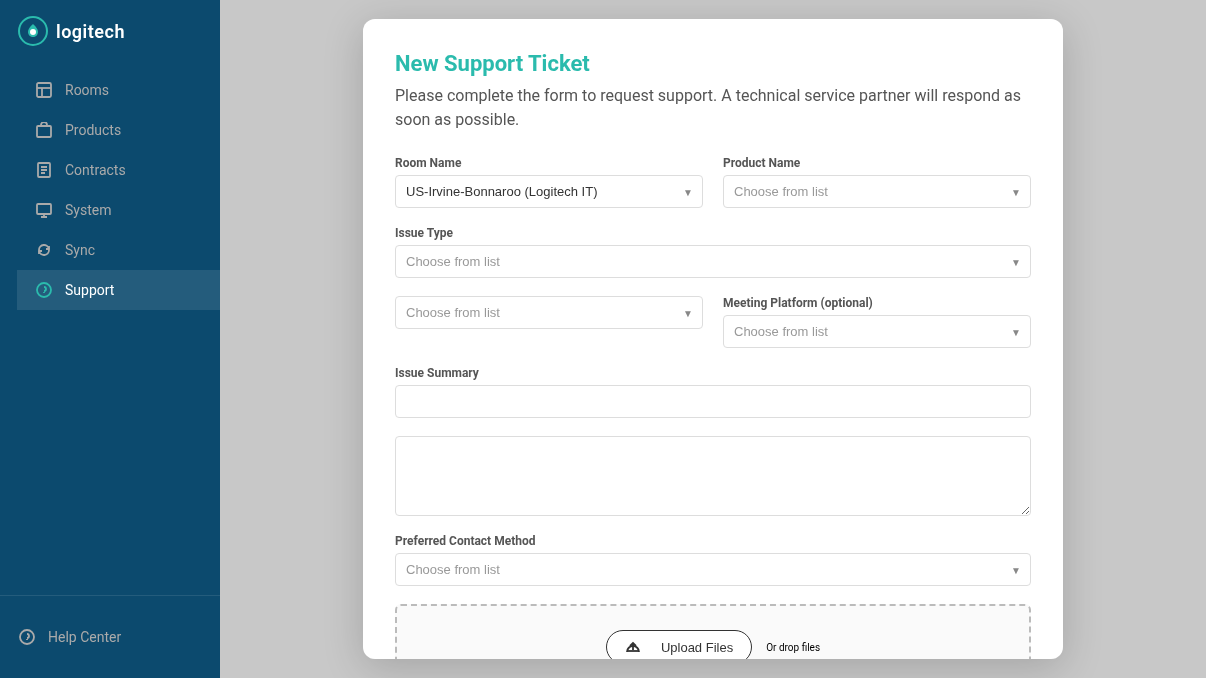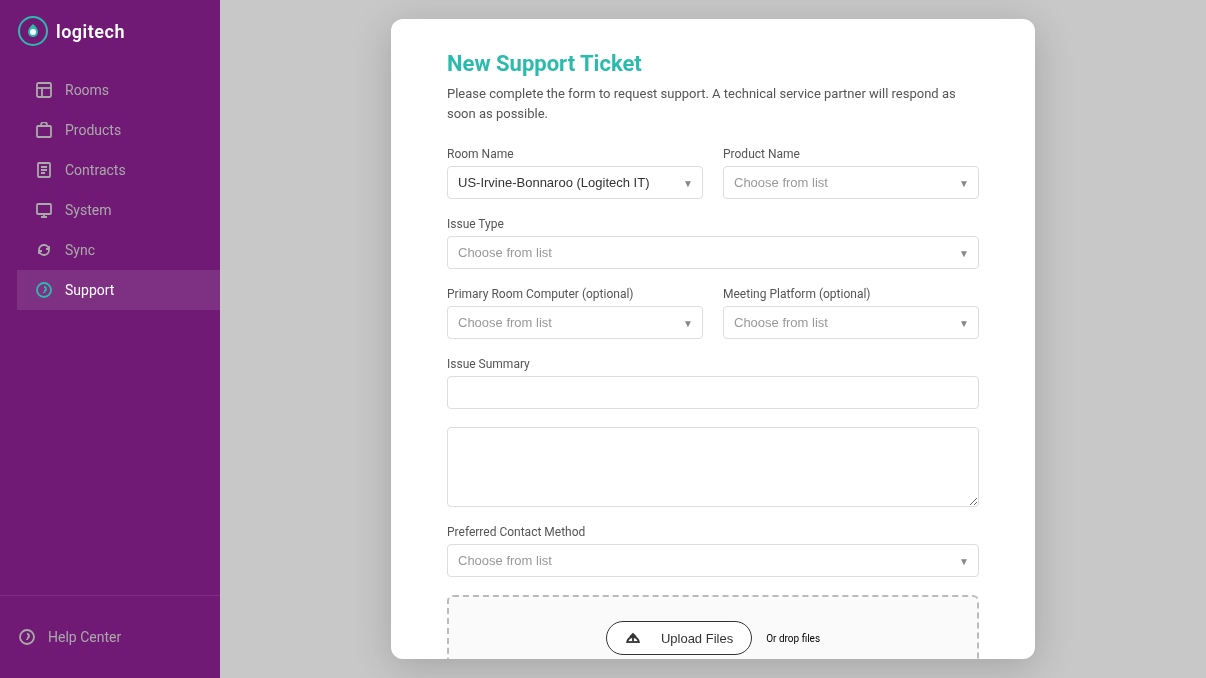--- a/index.html
+++ b/index.html
@@ -9,21 +9,21 @@
       display: flex;
       width: 1206px;
       height: 678px;
       overflow: hidden;
     }
 
     
     .sidebar {
       width: 220px;
       min-width: 220px;
-      background: #701a75;
+      background: #0c4a6e;
       height: 100%;
       display: flex;
       flex-direction: column;
       padding-top: 0;
     }
     .sidebar-logo {
       display: flex;
       align-items: center;
       padding: 16px 18px;
       gap: 8px;
@@ -101,54 +101,54 @@
     .modal-overlay {
       position: absolute;
       inset: 0;
       display: flex;
       align-items: center;
       justify-content: center;
     }
     .modal {
       background: white;
       border-radius: 12px;
-      padding: 32px 56px 28px;
-      width: 644px;
+      padding: 32px 32px 28px;
+      width: 700px;
       max-height: 640px;
       overflow-y: auto;
       box-shadow: 0 8px 40px rgba(0,0,0,0.18);
     }
     .modal-title {
       font-size: 22px;
       font-weight: 700;
       color: #2bbbad;
       margin-bottom: 8px;
     }
     .modal-subtitle {
-      font-size: 13px;
+      font-size: 16px;
       color: #555;
       margin-bottom: 24px;
       line-height: 1.5;
     }
 
     .form-row {
       display: flex;
       gap: 20px;
       margin-bottom: 18px;
     }
     .form-group {
       flex: 1;
       display: flex;
       flex-direction: column;
       gap: 5px;
     }
     .form-label {
       font-size: 12px;
       color: #555;
-      font-weight: 400;
+      font-weight: 700;
     }
     .form-select-wrapper {
       position: relative;
       border-radius: 16px;
     }
     .form-select {
       width: 100%;
       padding: 8px 30px 8px 10px;
       border: 1px solid #ddd;
       border-radius: 4px;
@@ -346,21 +346,20 @@
             <select class="form-select">
               <option value="">Choose from list</option>
             </select>
             <span class="select-arrow">▼</span>
           </div>
         </div>
       </div>
 
       <div class="form-row">
         <div class="form-group">
-          <label class="form-label">Primary Room Computer (optional)</label>
           <div class="form-select-wrapper">
             <select class="form-select">
               <option value="">Choose from list</option>
             </select>
             <span class="select-arrow">▼</span>
           </div>
         </div>
         <div class="form-group">
           <label class="form-label">Meeting Platform (optional)</label>
           <div class="form-select-wrapper">

